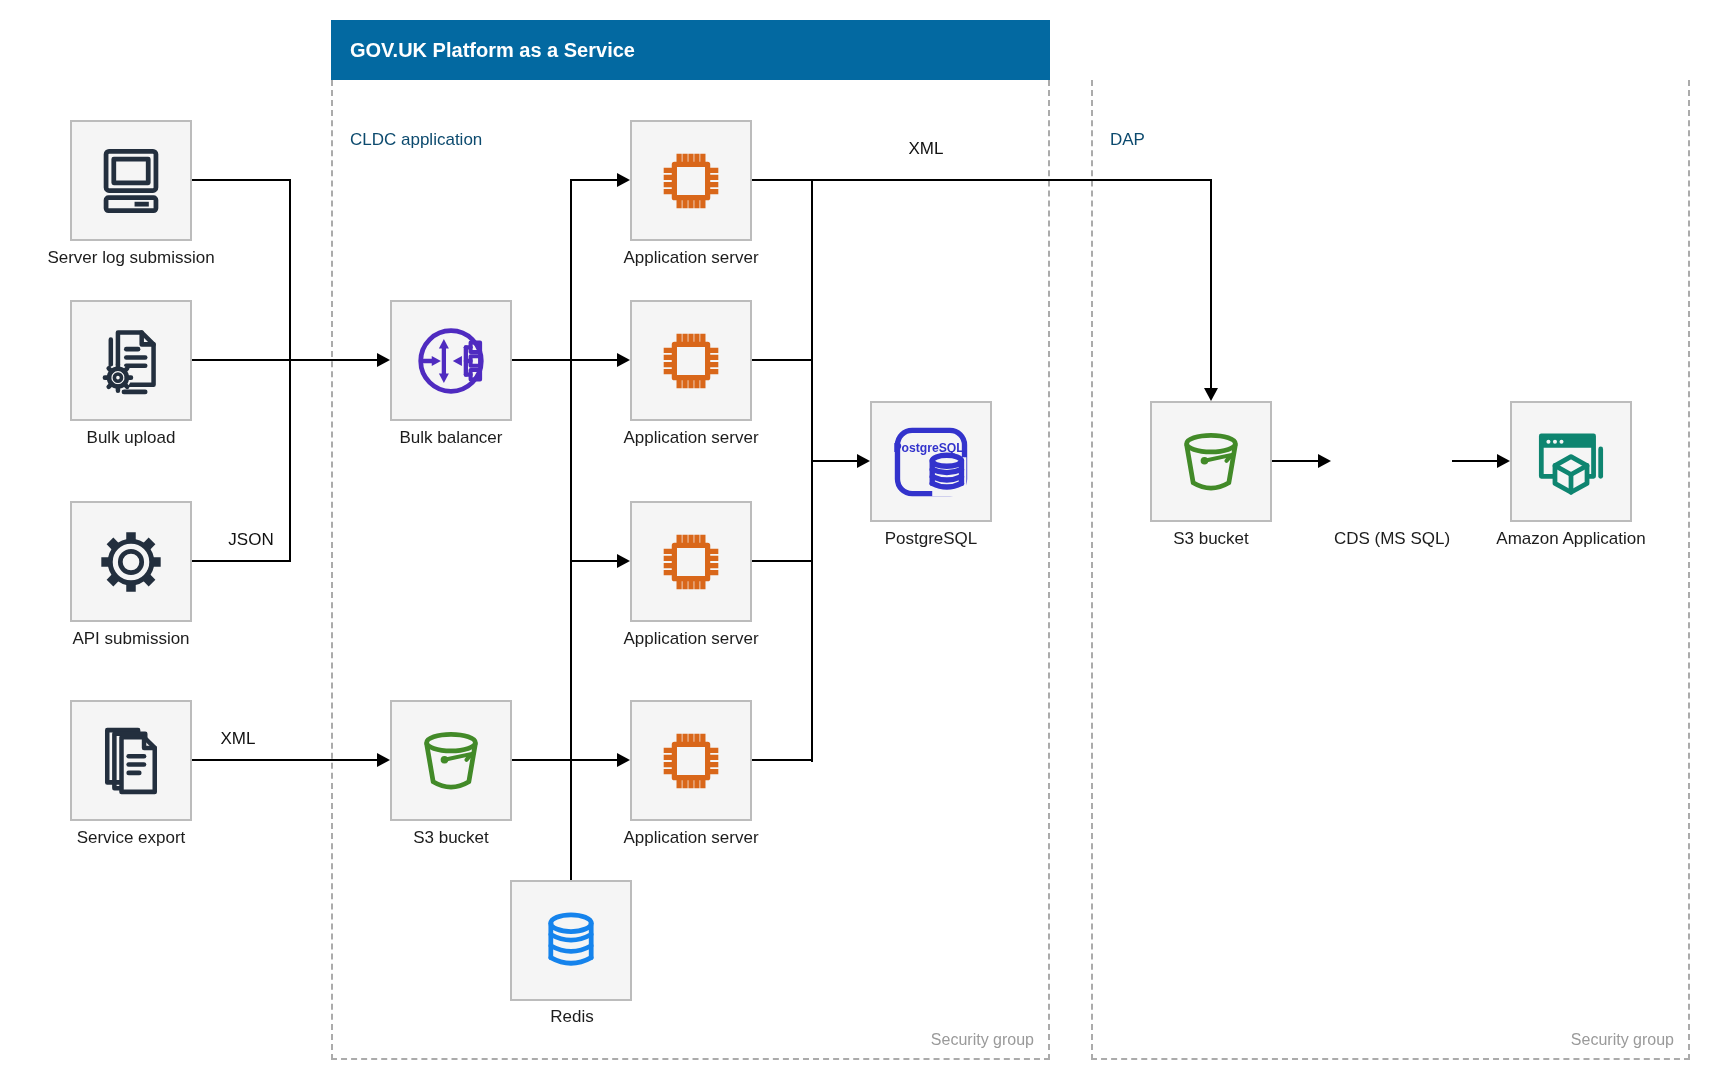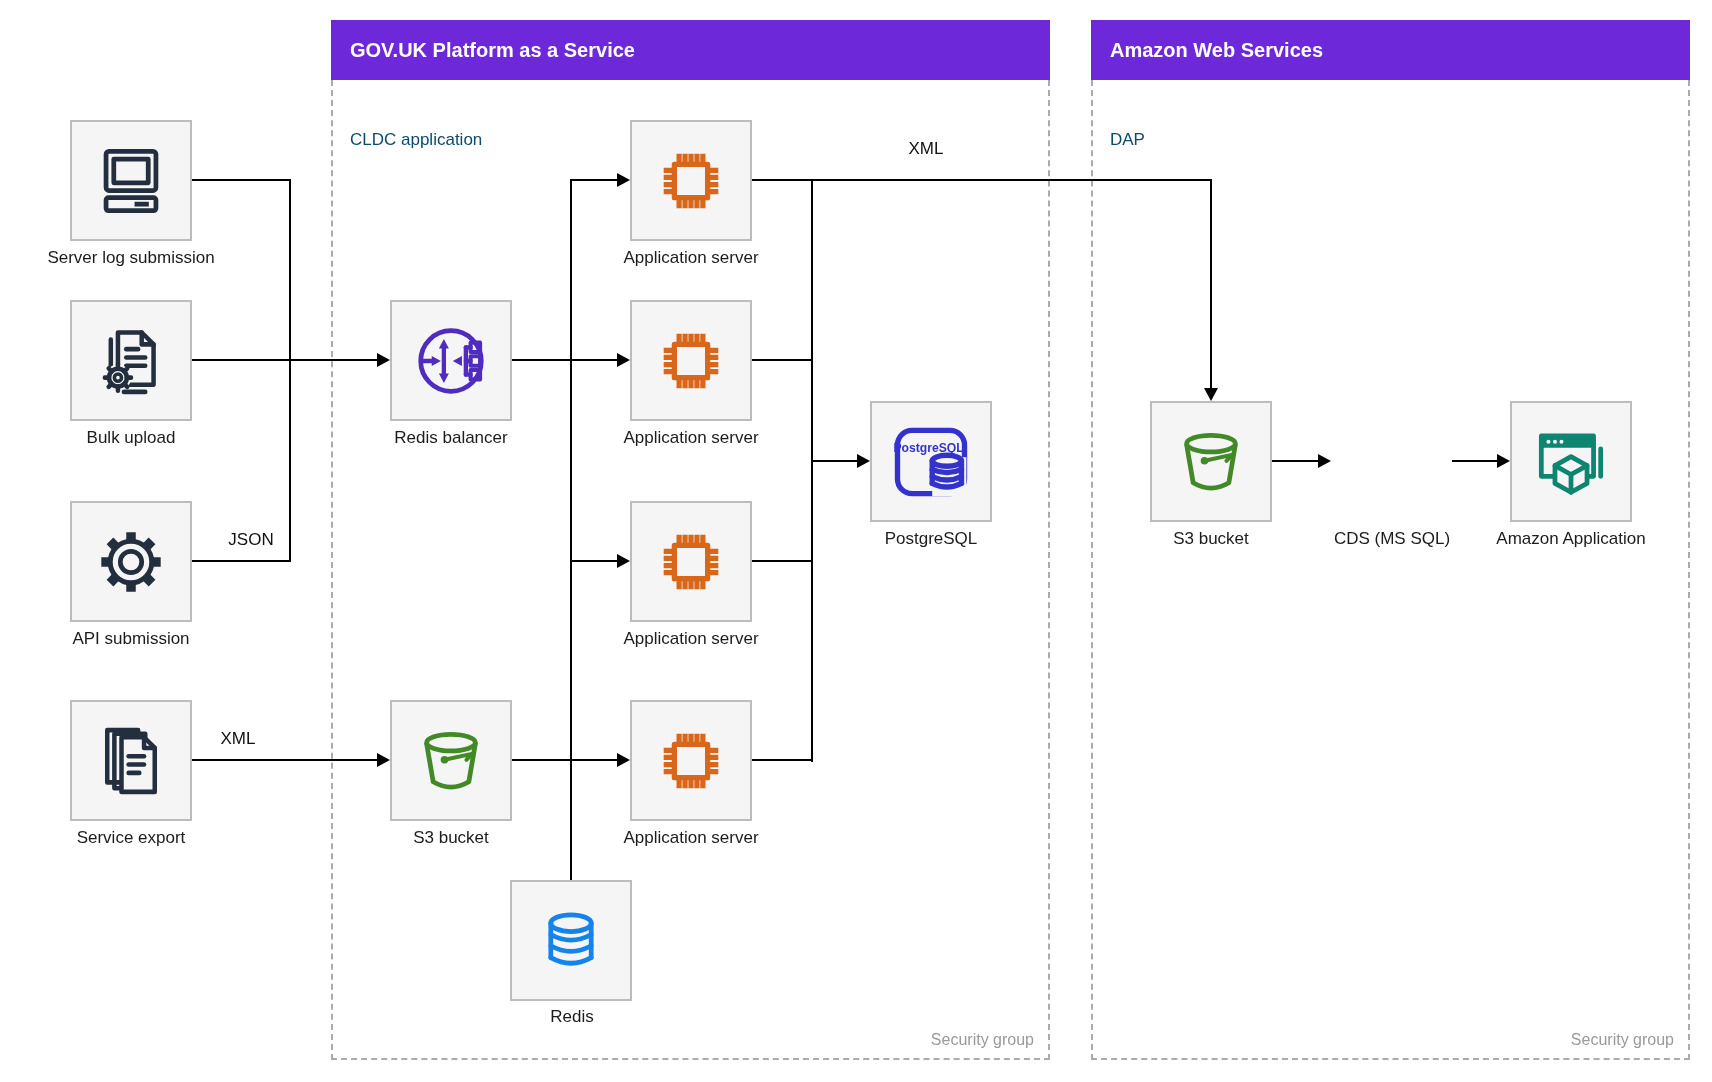--- a/index.html
+++ b/index.html
@@ -1,21 +1,21 @@
 <!DOCTYPE html>
 <html><head>
 <meta charset="utf-8">
 <style>
   html,body{margin:0;padding:0;background:#fff;}
   .canvas{position:relative;width:1712px;height:1082px;background:#ffffff;
           font-family:"Liberation Sans",sans-serif;overflow:hidden;}
 
   
   .container{position:absolute;z-index:1;}
-  .chead{height:60px;background:#6d28d9;display:flex;align-items:center;
+  .chead{height:60px;background:#0369a1;display:flex;align-items:center;
          padding-left:19px;color:#ffffff;font-weight:bold;font-size:20px;}
   .cbody{position:absolute;top:60px;left:0;right:0;bottom:0;
          border:2px dashed #ababab;border-top:none;}
   .csub{position:absolute;top:14px;left:17px;font-weight:normal;font-size:17px;color:#0c4a6e;margin-top:36px;}
   .cfoot{position:absolute;bottom:9px;right:14px;font-size:16px;color:#9a9a9a;}
 
   
   .node{position:absolute;width:122px;height:121px;background:#f5f5f5;
         border:2px solid #bcbcbc;box-sizing:border-box;
         display:flex;align-items:center;justify-content:center;z-index:3;}
@@ -51,23 +51,20 @@
     <div class="chead">
       <span>GOV.UK Platform as a Service</span>
     </div>
     <div class="cbody">
       <div class="csub">CLDC application</div>
       <div class="cfoot">Security group</div>
     </div>
   </div>
 
   <div class="container" style="left:1091px;top:20px;width:599px;height:1040px;">
-    <div class="chead">
-      <span>Amazon Web Services</span>
-    </div>
     <div class="cbody">
       <div class="csub">DAP</div>
       <div class="cfoot">Security group</div>
     </div>
   </div>
 
   <div class="hl" style="left:192px;top:179px;width:99px"></div>
   <div class="vl" style="left:289px;top:180px;height:382px"></div>
   <div class="hl" style="left:192px;top:359px;width:185px"></div>
   <div class="ar" style="left:377px;top:353px"></div>
@@ -164,21 +161,21 @@
       <path d="M44.5 32 H48.5"></path>
       <polygon points="33.5,32 41.2,27.8 41.2,36.2" class="fillpurple"></polygon>
       <path d="M44.5 20.5 V43.5"></path>
       <path d="M44.5 20.5 H48.5"></path>
         <path d="M44.5 43.5 H48.5"></path>
       <rect x="48.5" y="16.5" width="8" height="8" style="stroke-width:3.4"></rect>
       <rect x="48.5" y="28" width="8" height="8" style="stroke-width:3.4"></rect>
       <rect x="48.5" y="39.5" width="8" height="8" style="stroke-width:3.4"></rect>
     </svg>
   </div>
-  <div class="nlabel" style="left:351px;top:427px">Redis balancer</div>
+  <div class="nlabel" style="left:351px;top:427px">Bulk balancer</div>
 
   <div class="node" style="left:390px;top:700px">
     <svg viewBox="0 0 64 64" width="76" height="76" class="ic green">
       <ellipse cx="32" cy="16.5" rx="20.5" ry="7"></ellipse>
       <path d="M11.5 17.5 L17 49.5 Q32 58.5 47 49.5 L52.5 17.5"></path>
       <circle cx="26.5" cy="31" r="3.2" class="fillgreen"></circle>
       <path d="M26.5 31 L49.5 26 L45 31" style="stroke-width:3.4"></path>
     </svg>
   </div>
   <div class="nlabel" style="left:351px;top:827px">S3 bucket</div>

